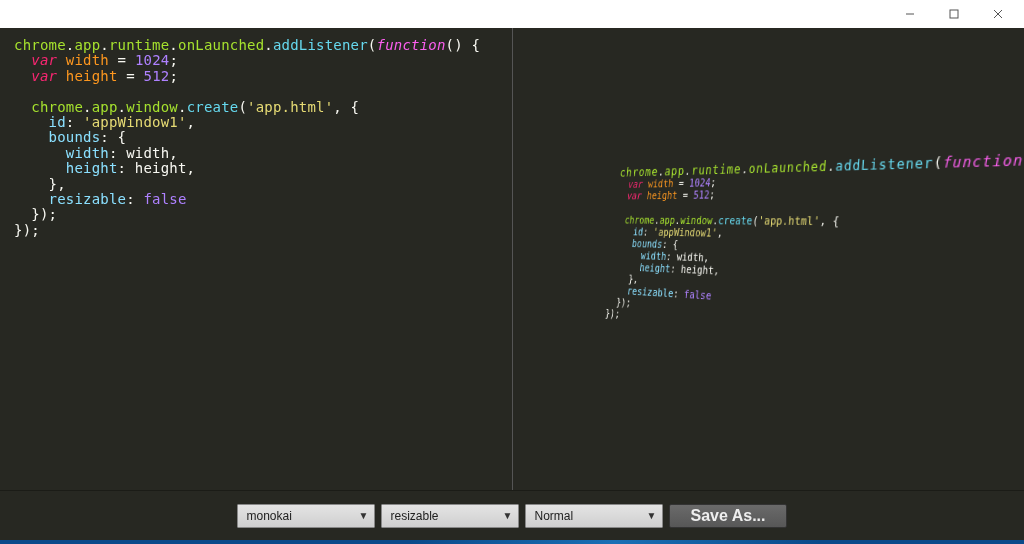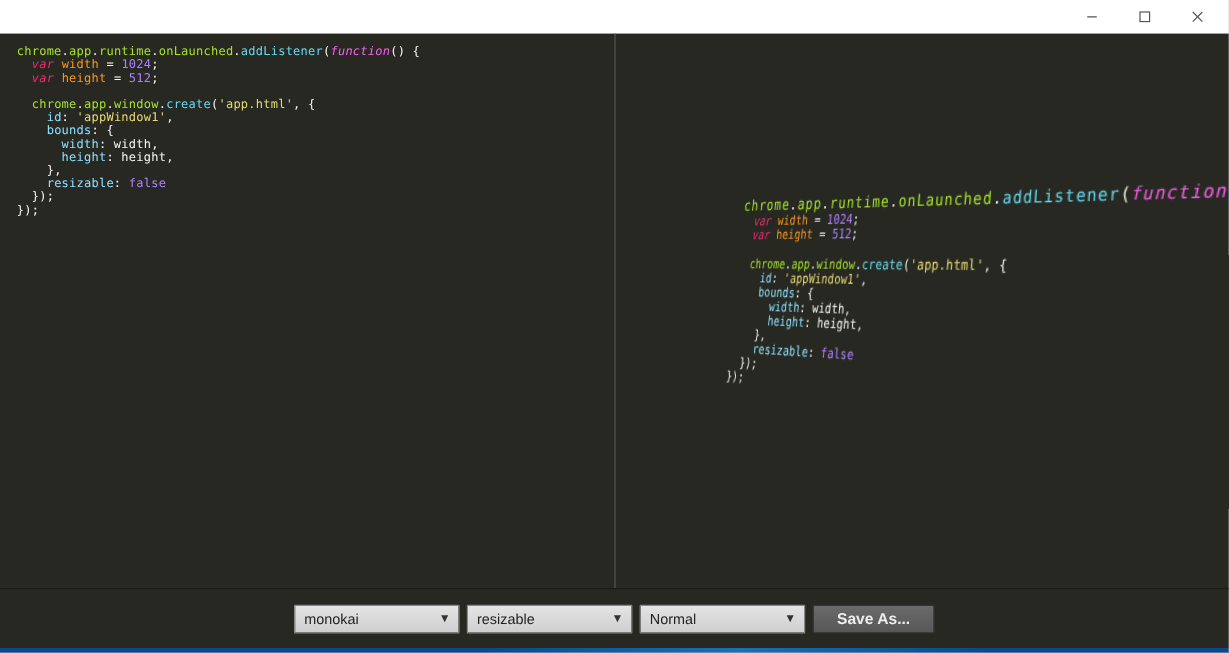--- a/index.html
+++ b/index.html
@@ -38,21 +38,21 @@
     position: relative;
     overflow: hidden;
   }
   .divider {
     width: 1px;
     background: #555;
   }
 
   pre.code {
     font-family: "Consolas", "Menlo", monospace;
-    font-size: 10px;
+    font-size: 14px;
     line-height: 1.1;
     white-space: pre;
     padding: 10px 14px;
     letter-spacing: 0.2px;
   }
 
   
   .tok-obj     { color: #a6e22e; }  
   .tok-method  { color: #66d9ef; }  
   .tok-key     { color: #8be0ff; }  
@@ -111,21 +111,21 @@
   }
   .select .caret {
     font-size: 10px;
     color: #333;
   }
   .button {
     height: 24px;
     padding: 0 20px;
     background: linear-gradient(#6a6a6a, #575757);
     color: #eee;
-    font-size: 13px;
+    font-size: 16px;
     font-weight: bold;
     border: 1px solid #333;
     border-radius: 2px;
     display: flex;
     align-items: center;
   }
 
   
   .bottomstrip {
     height: 4px;

